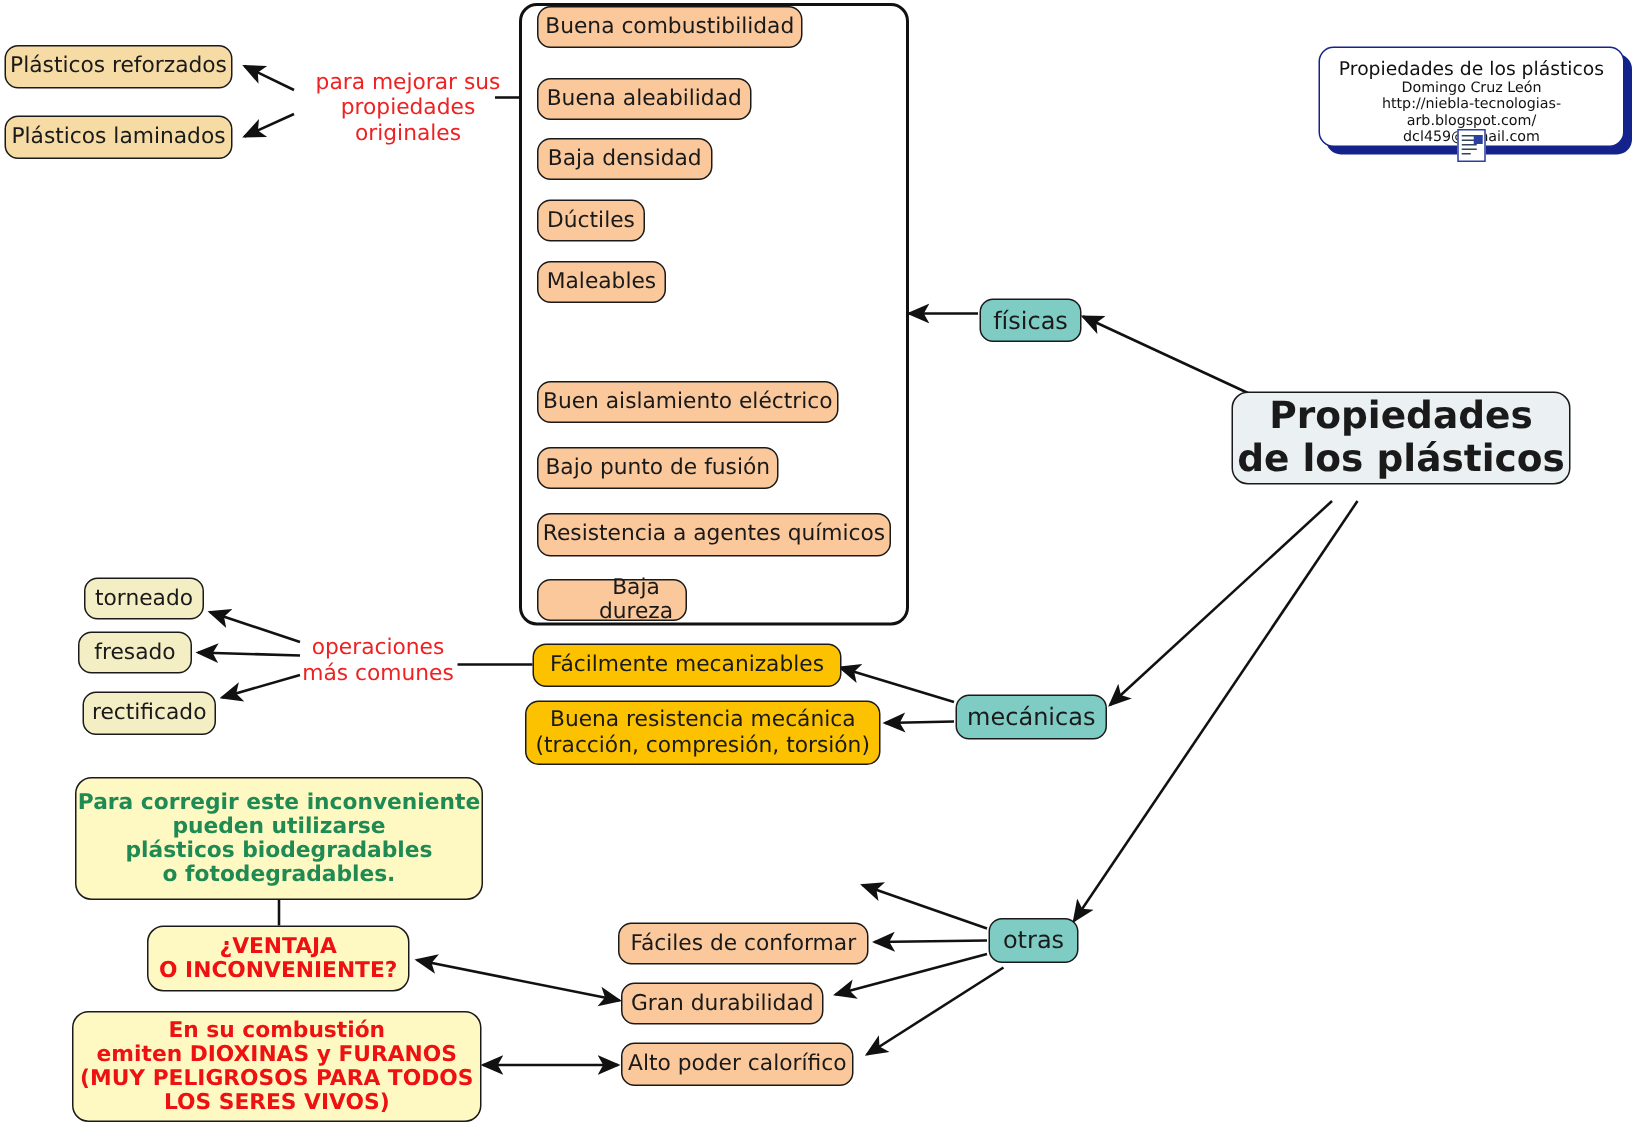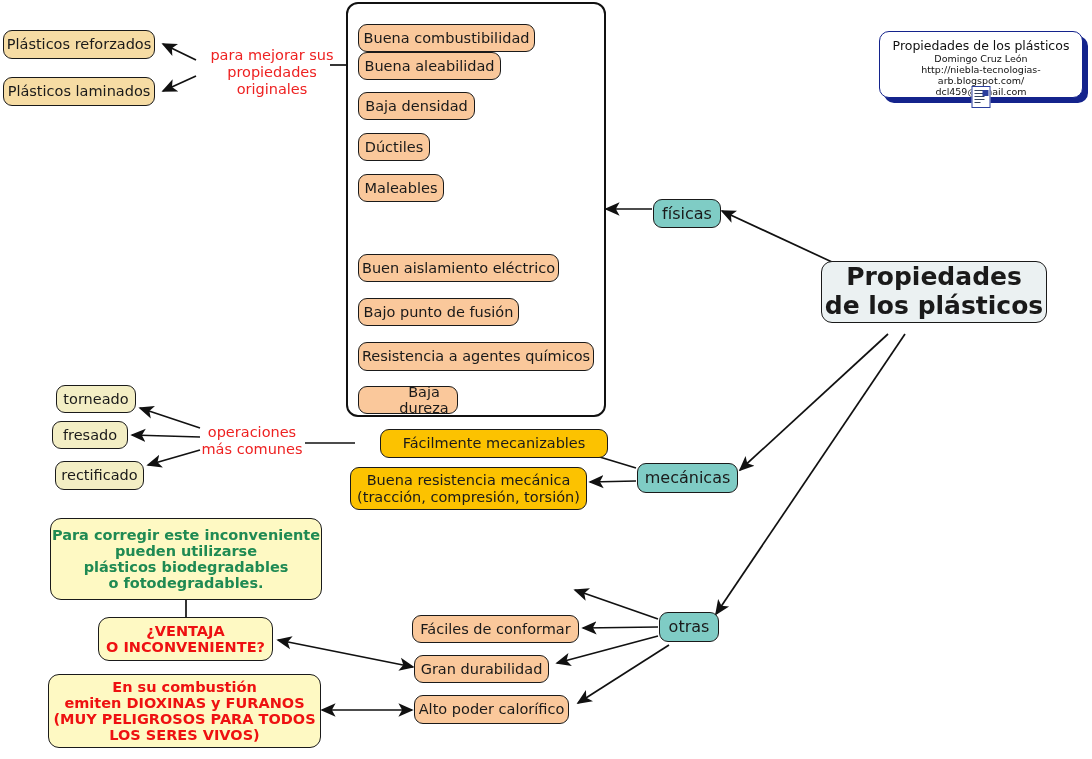--- a/index.html
+++ b/index.html
@@ -197,21 +197,21 @@
       <line x1="186" y1="600" x2="186" y2="617"></line>
 
       <line x1="278" y1="640" x2="413" y2="667" marker-start="url(#ah-start)" marker-end="url(#ah)"></line>
 
       <line x1="322" y1="710" x2="412" y2="710" marker-start="url(#ah-start)" marker-end="url(#ah)"></line>
     </g>
   </svg>
 
   <div class="container-box" style="left:346px; top:2px; width:260px; height:415px;"></div>
 
-  <div class="node n-peach" style="left:358px; top:24px; width:177px; height:28px;">Buena combustibilidad</div>
+  <div class="node n-peach" style="left:358px; top:4px; width:177px; height:28px;">Buena combustibilidad</div>
   <div class="node n-peach" style="left:358px; top:52px; width:143px; height:28px;">Buena aleabilidad</div>
   <div class="node n-peach" style="left:358px; top:92px; width:117px; height:28px;">Baja densidad</div>
   <div class="node n-peach" style="left:358px; top:133px; width:72px; height:28px;">Dúctiles</div>
   <div class="node n-peach" style="left:358px; top:174px; width:86px; height:28px;">Maleables</div>
   <div class="node n-peach" style="left:358px; top:254px; width:201px; height:28px;">Buen aislamiento eléctrico</div>
   <div class="node n-peach" style="left:358px; top:298px; width:161px; height:28px;">Bajo punto de fusión</div>
   <div class="node n-peach" style="left:358px; top:342px; width:236px; height:29px;">Resistencia a agentes químicos</div>
   <div class="node n-peach" style="left:358px; top:386px; width:100px; height:28px;padding-left:32px;">Baja dureza</div>
 
   <div class="node n-root" style="left:821px; top:261px; width:226px; height:62px;">Propiedades
@@ -227,21 +227,21 @@
   <div class="annot" style="left:196px; top:47px; width:152px;">para mejorar sus
 propiedades originales</div>
 
   <div class="node n-pale" style="left:56px; top:385px; width:80px; height:28px;">torneado</div>
   <div class="node n-pale" style="left:52px; top:421px; width:76px; height:28px;">fresado</div>
   <div class="node n-pale" style="left:55px; top:461px; width:89px; height:29px;">rectificado</div>
 
   <div class="annot" style="left:200px; top:424px; width:104px;">operaciones
 más comunes</div>
 
-  <div class="node n-gold" style="left:355px; top:429px; width:228px; height:29px;margin-left:25px;">Fácilmente mecanizables</div>
+  <div class="node n-gold" style="left:355px; top:429px; width:206px; height:29px;">Fácilmente mecanizables</div>
   <div class="node n-gold" style="left:350px; top:467px; width:237px; height:43px;">Buena resistencia mecánica
 (tracción, compresión, torsión)</div>
 
   <div class="node n-peach" style="left:412px; top:615px; width:167px; height:28px;">Fáciles de conformar</div>
   <div class="node n-peach" style="left:414px; top:655px; width:135px; height:28px;">Gran durabilidad</div>
   <div class="node n-peach" style="left:414px; top:695px; width:155px; height:29px;">Alto poder calorífico</div>
 
   <div class="node n-white t-green" style="left:50px; top:518px; width:272px; height:82px;">Para corregir este inconveniente
 pueden utilizarse
 plásticos biodegradables

